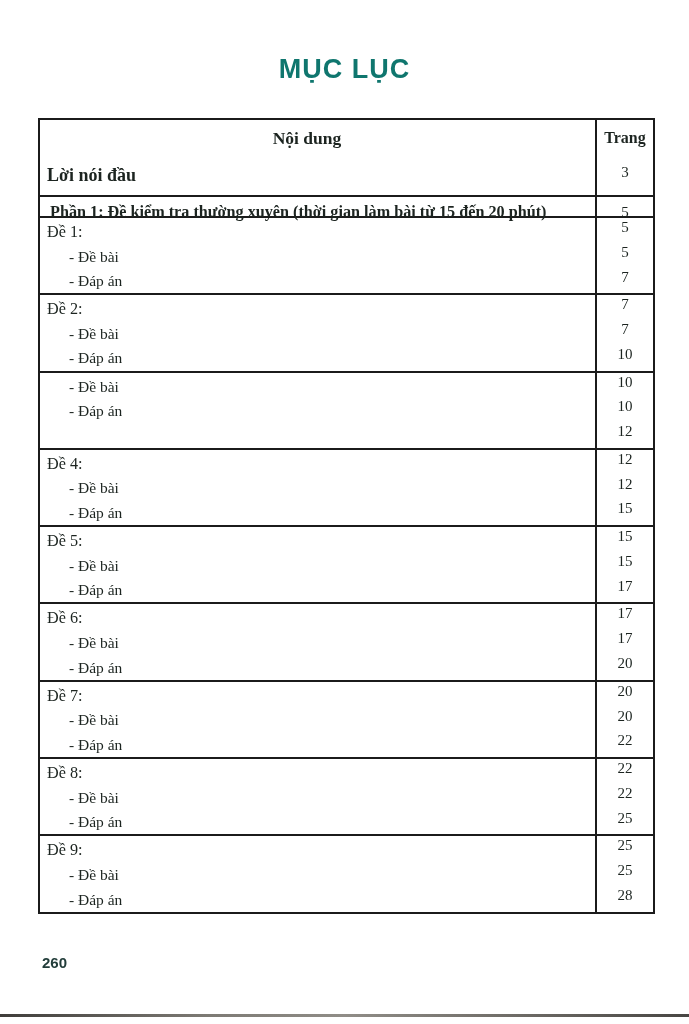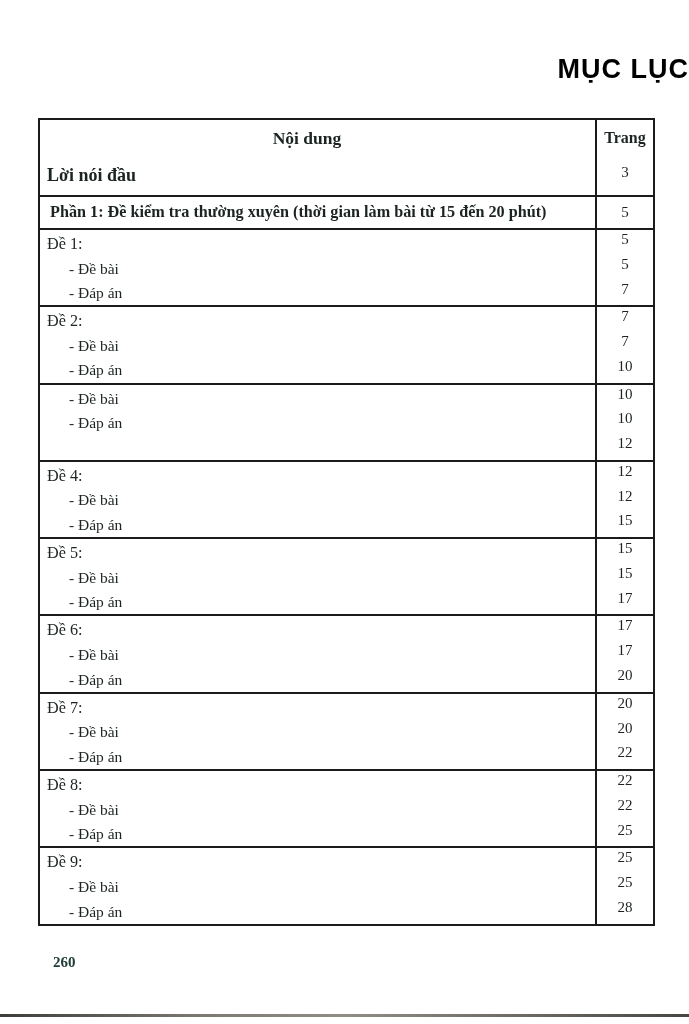--- a/index.html
+++ b/index.html
@@ -12,24 +12,24 @@
   body{
     position:relative;
     width:689px;height:1024px;
     background:var(--paper);
     font-family:"Liberation Serif", serif;
     color:var(--ink);
     overflow:hidden;
   }
   .doc-title{
     position:absolute;top:54px;left:0;width:689px;
-    text-align:right;
+    text-align:center;
     font-family:"Liberation Sans", sans-serif;
     font-weight:bold;font-size:27px;letter-spacing:1px;
-    color:#000000;
+    color:#0f766e;
   }
   .toc-table{
     position:absolute;left:38px;top:118px;width:617px;
     border:2px solid var(--border);
     background:var(--paper);
   }
   .row{display:flex;border-top:2px solid var(--border);}
   .row:first-child{border-top:none;}
   .cell-content{flex:1;min-width:0;padding-left:7px;padding-right:8px;}
   .cell-page{
@@ -44,35 +44,35 @@
     font-weight:bold;font-size:17.5px;
   }
   .row.header .cell-page{
     display:flex;align-items:center;justify-content:center;
     font-weight:bold;font-size:16px;margin-left:20px;
   }
   
   .row.preface{height:39px;}
   .row.preface .line{line-height:39px;font-size:18px;font-weight:bold;}
   .row.preface .num{line-height:32px;}
-  .row.part{height:33px;}
+  .row.part{height:21px;}
   .row.part .line{line-height:31px;font-size:16.2px;font-weight:bold;padding-left:3px;}
   .row.part .num{line-height:30px;}
   
   .row.exam{height:77.3px;}
   .row.exam .cell-content{padding-top:2px;}
   .row.exam .line{line-height:24.6px;font-size:15.5px;}
   .row.exam .line.bold{font-weight:normal;font-size:16.2px;}
   .row.exam .line.sub{padding-left:22px;}
   .row.exam .num-stack{position:relative;top:-3px;}
   .row.exam .num{line-height:24.8px;}
   .num-stack{width:100%;}
   .page-footer{
-    position:absolute;left:53px;top:954px;
-    font-family:Liberation Serif, serif;
+    position:absolute;left:42px;top:954px;
+    font-family:Liberation Sans, sans-serif;
     font-weight:bold;font-size:15px;color:#223d3a;
   }
   .scan-edge{
     position:absolute;left:0;top:1014px;width:689px;height:3px;
     background:linear-gradient(90deg,#3f3d3a,#7d7a74 30%,#908d87 50%,#6e6b66 75%,#484643);
   }
 </style>
 </head>
 <body>
 

